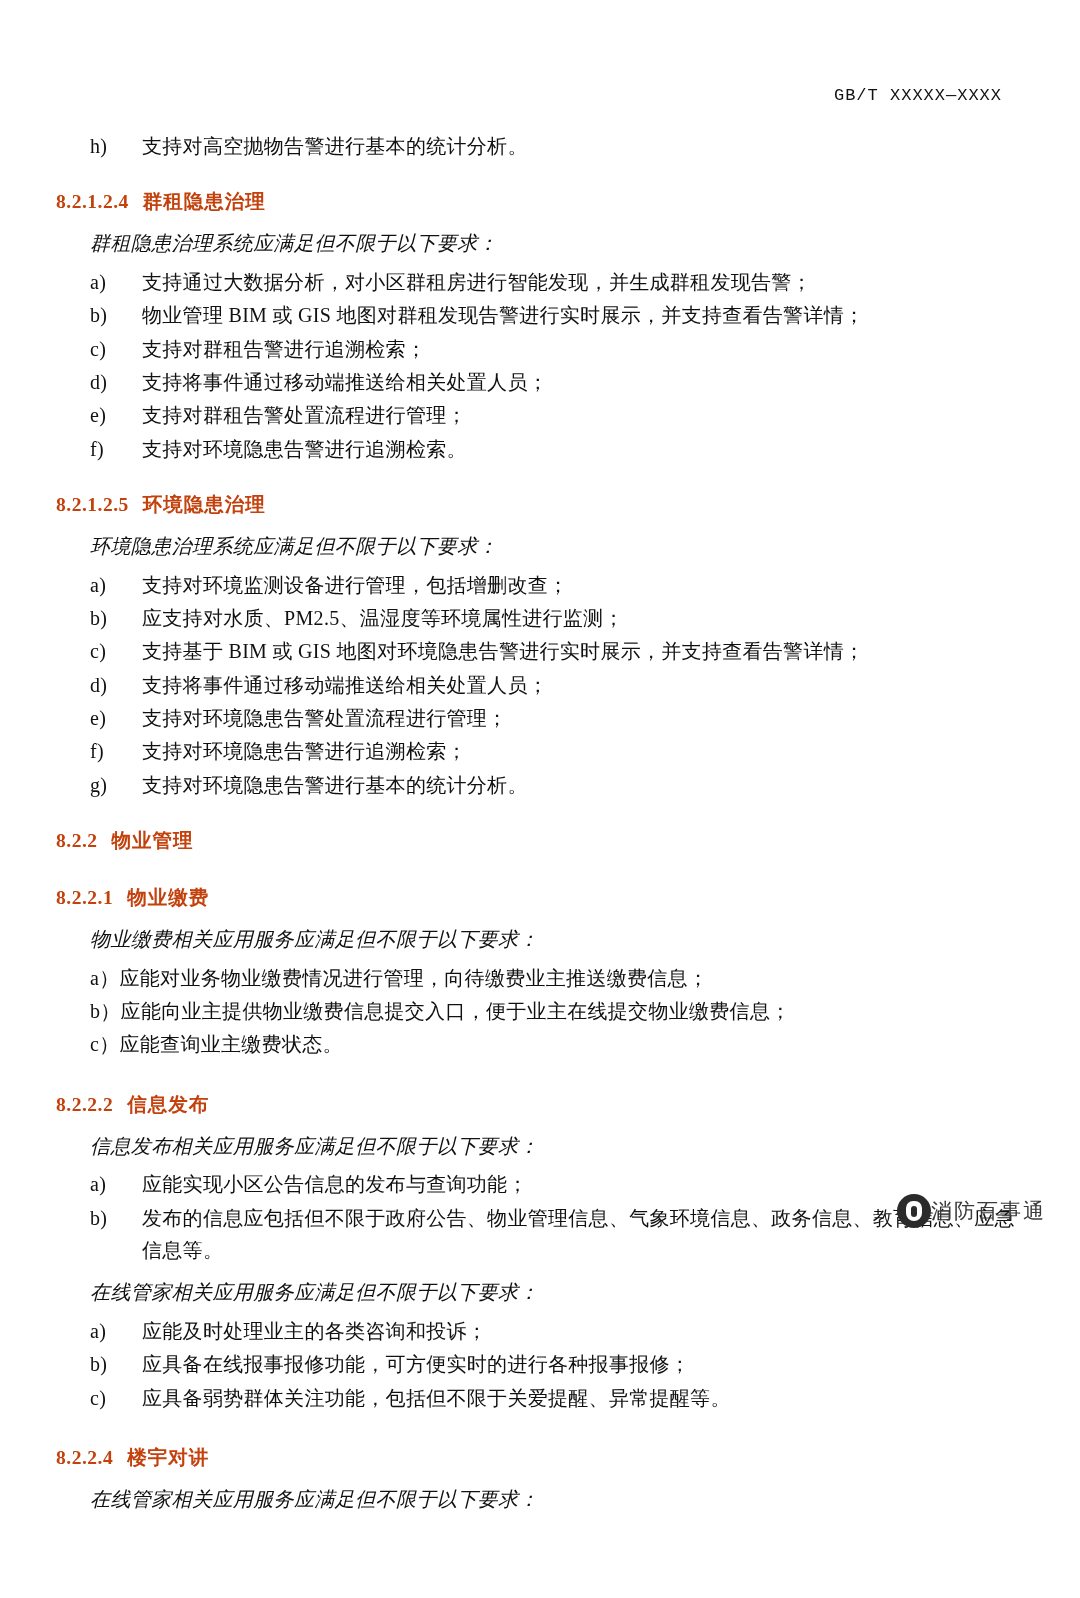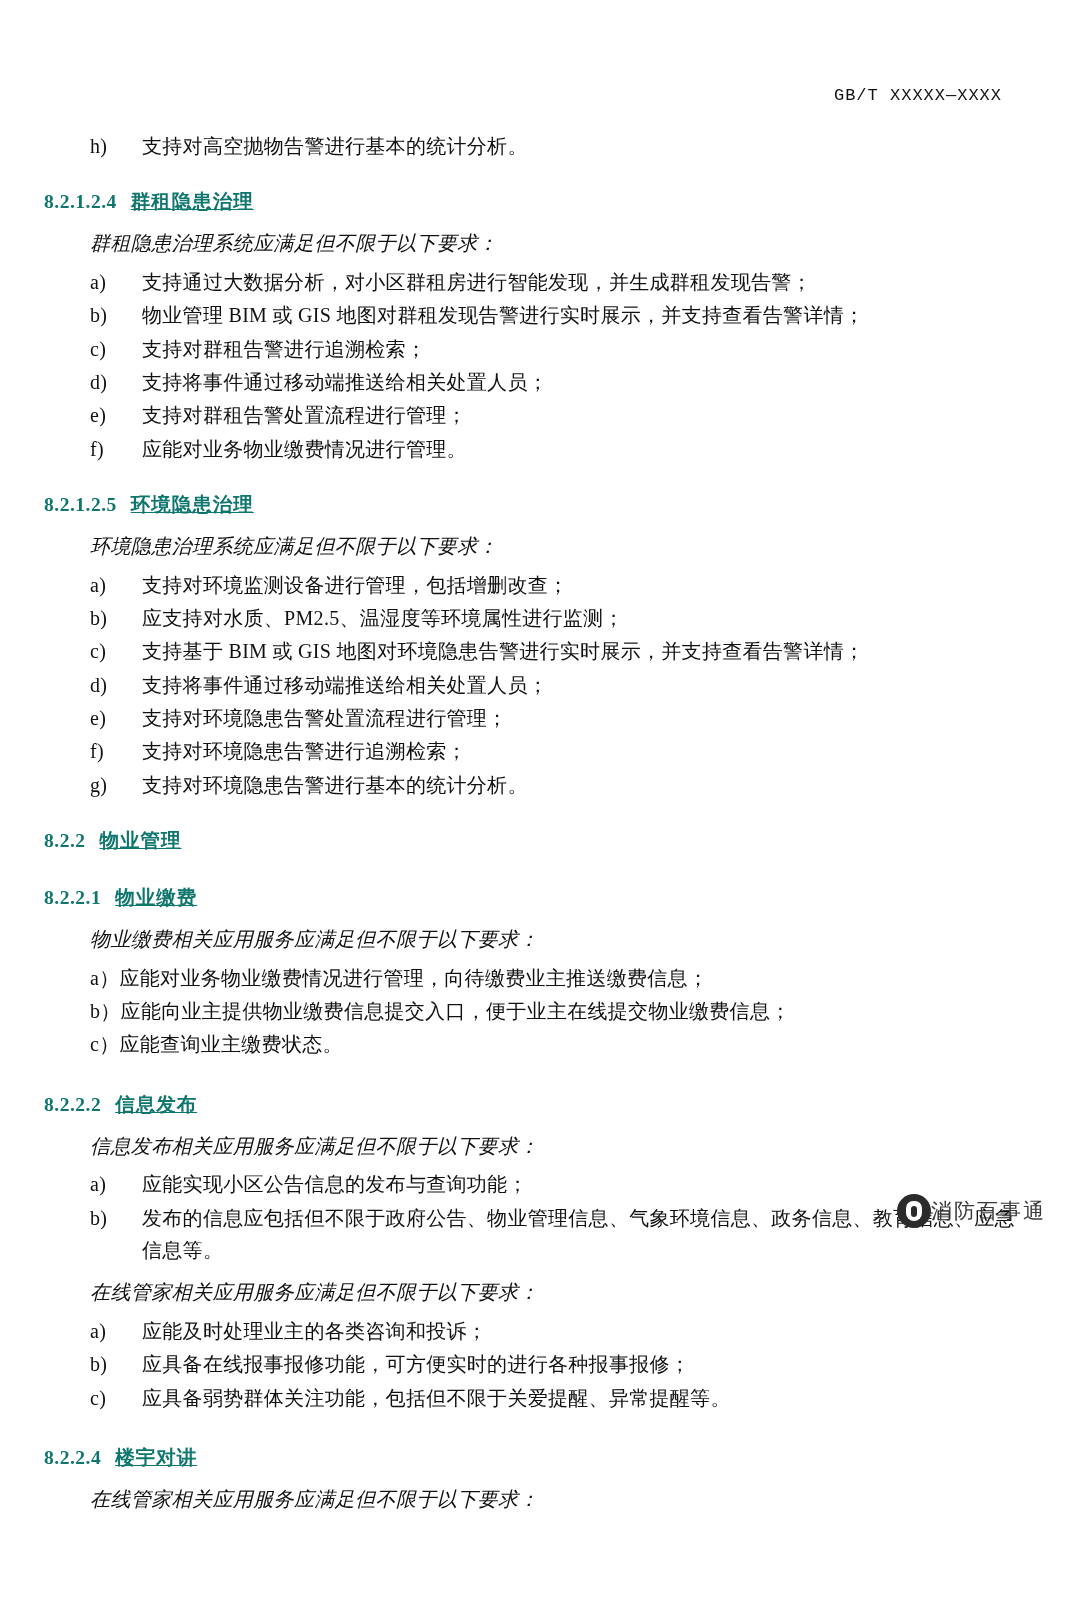--- a/index.html
+++ b/index.html
@@ -36,38 +36,37 @@
   .content {
     position: absolute;
     left: 44px;
     top: 130px;
     width: 980px;
   }
   
   .clause {
     display: flex;
     align-items: baseline;
-    margin: 26px 0 12px 0;
+    margin: 26px 0 12px 12px;
     font-size: 19.5px;
     font-weight: bold;
     font-family: "Liberation Sans", "DejaVu Sans", sans-serif;
-    color: #0f766e;
+    color: #c2410c;
   }
   .clause .num {
     font-family: "Liberation Serif", "DejaVu Serif", serif;
     font-weight: bold;
     letter-spacing: 0.5px;
     margin-right: 14px;
     white-space: nowrap;
   }
   .clause .title {
     font-family: "DejaVu Sans", "Liberation Sans", sans-serif;
     font-weight: bold;
     letter-spacing: 1px;
-    text-decoration: underline;
   }
   .clause.lvl3 { margin-top: 30px; }
 
   
   .para {
     margin: 10px 0 6px 46px;
     font-size: 20px;
     line-height: 1.62;
     letter-spacing: 0.4px;
     font-style: italic;
@@ -174,21 +173,21 @@
         <li>
           <span class="mark">d)</span>
           <span class="txt">支持将事件通过移动端推送给相关处置人员；</span>
         </li>
         <li>
           <span class="mark">e)</span>
           <span class="txt">支持对群租告警处置流程进行管理；</span>
         </li>
         <li>
           <span class="mark">f)</span>
-          <span class="txt">应能对业务物业缴费情况进行管理。</span>
+          <span class="txt">支持对环境隐患告警进行追溯检索。</span>
         </li>
       </ul>
       <div class="clause">
         <span class="num">8.2.1.2.5</span>
         <span class="title">环境隐患治理</span>
       </div>
       <p class="para">环境隐患治理系统应满足但不限于以下要求：</p>
       <ul class="list">
         <li>
           <span class="mark">a)</span>

